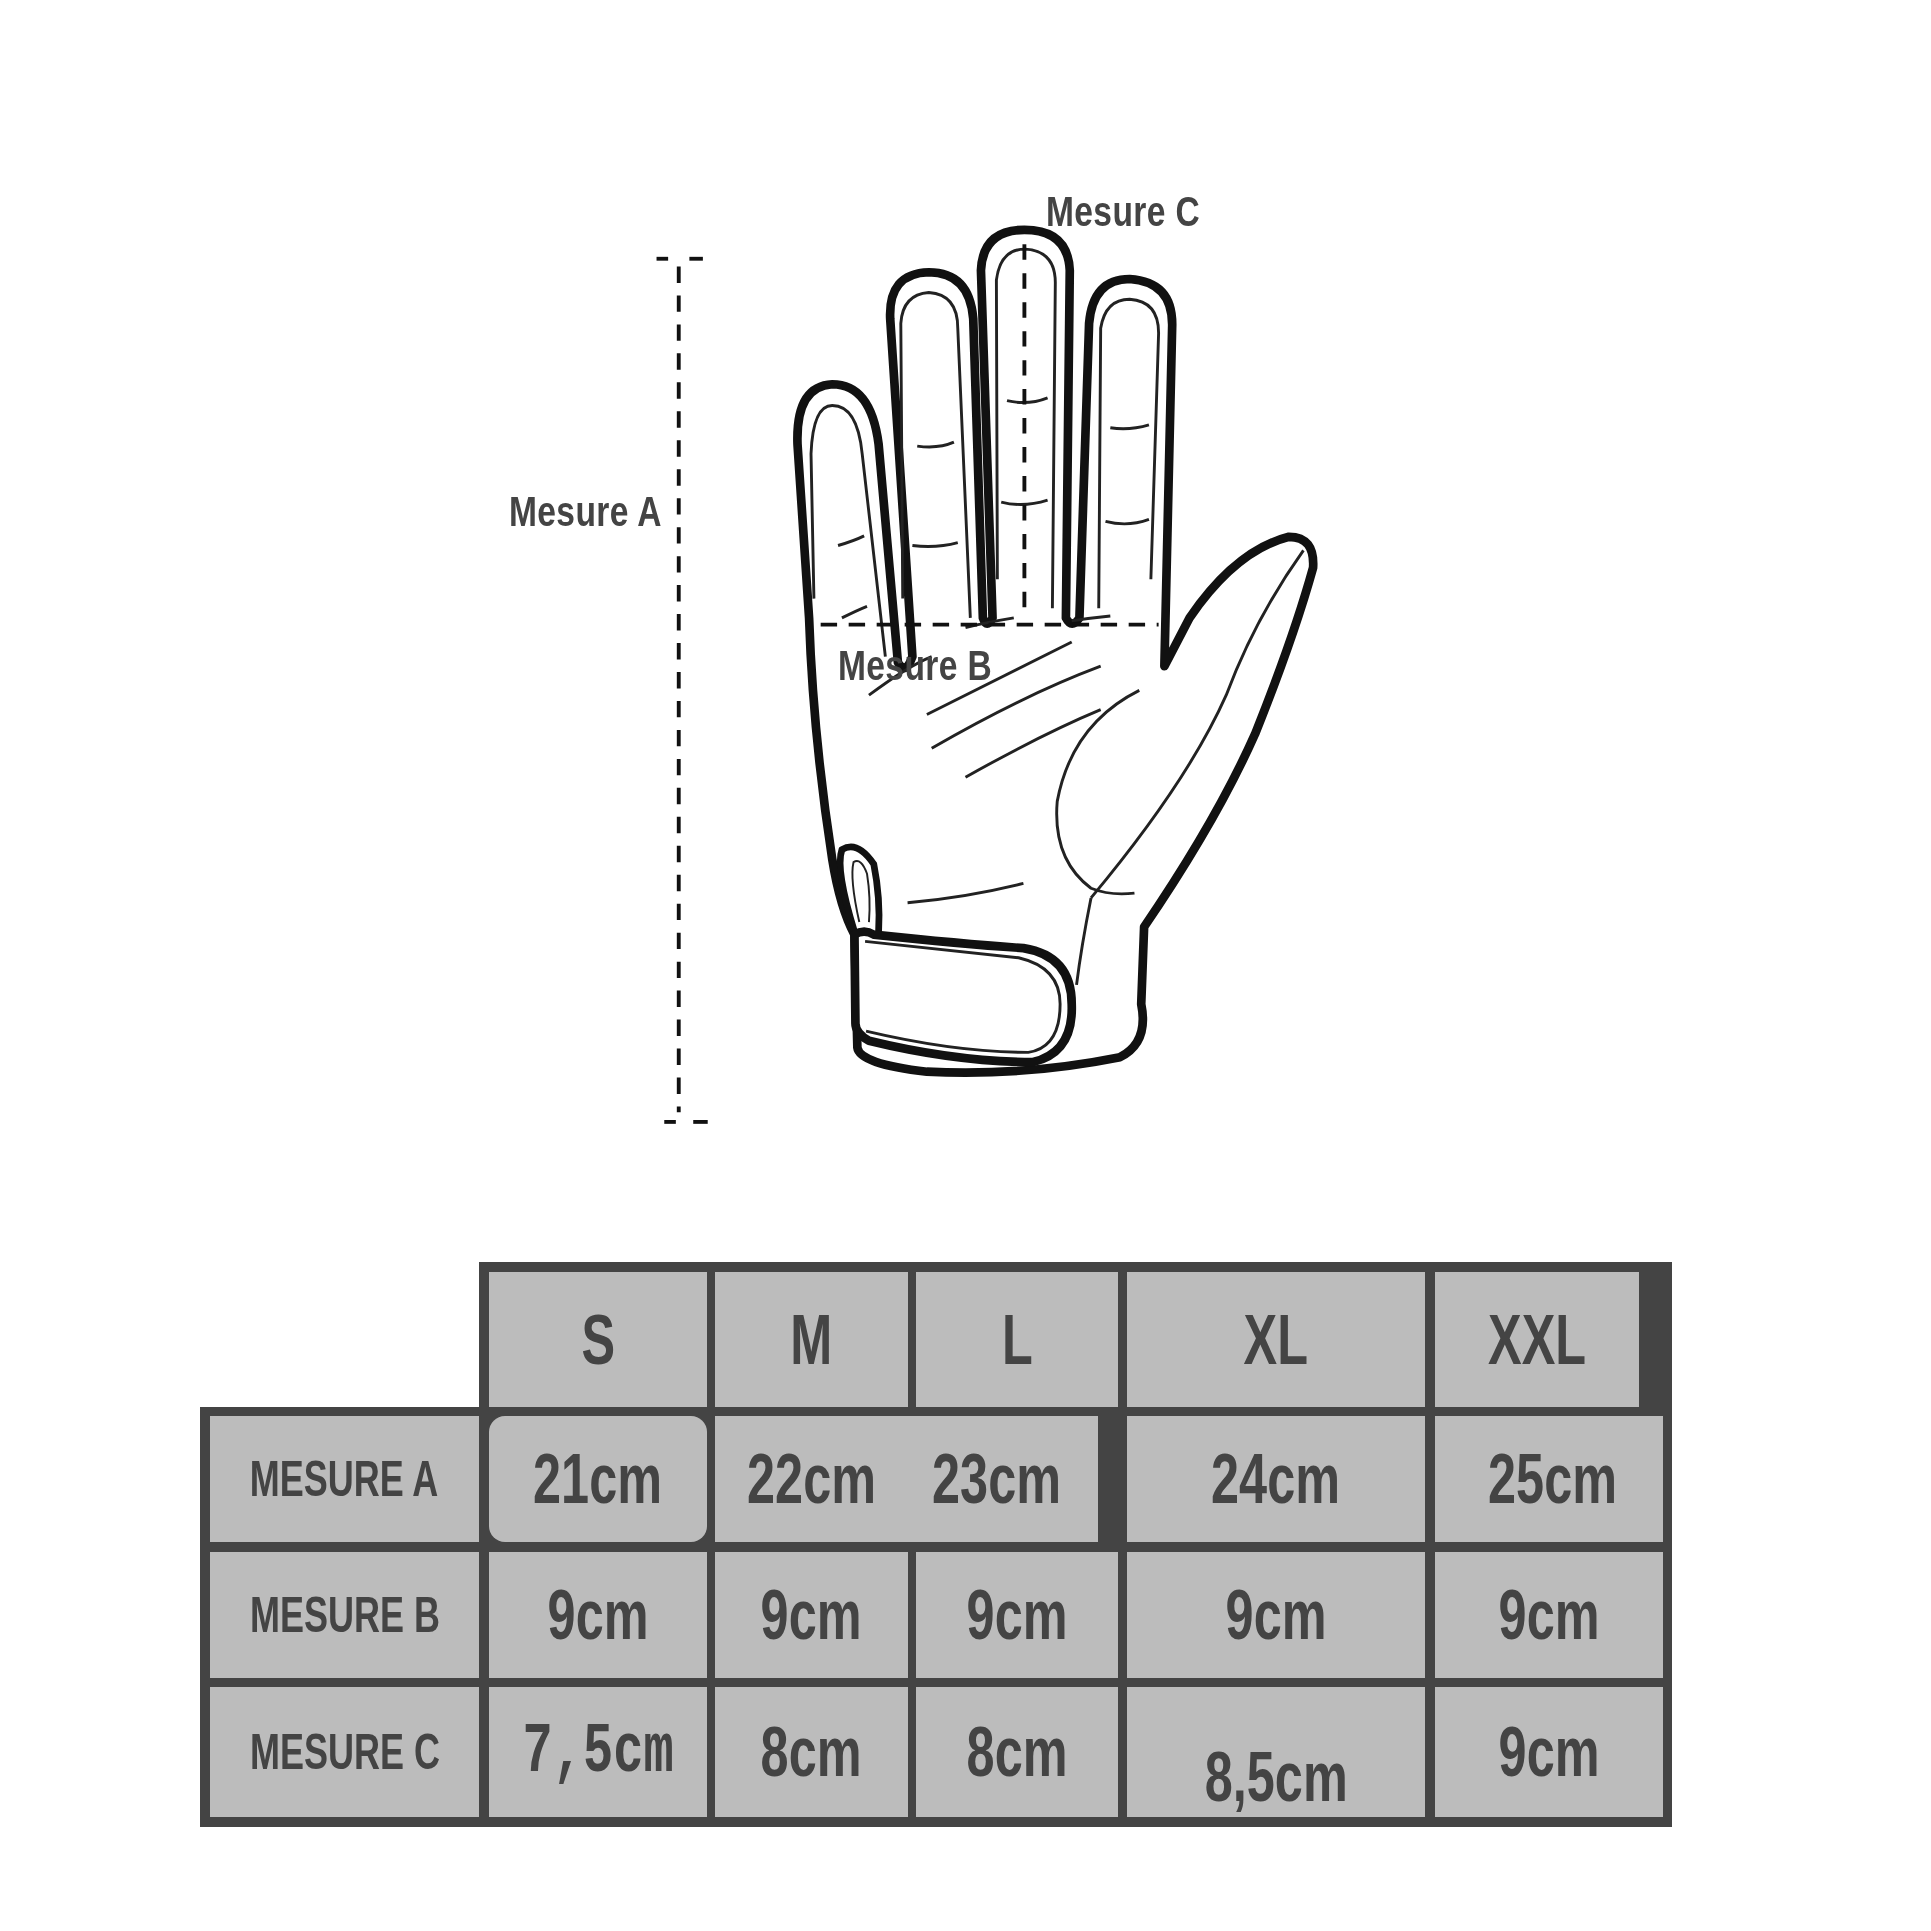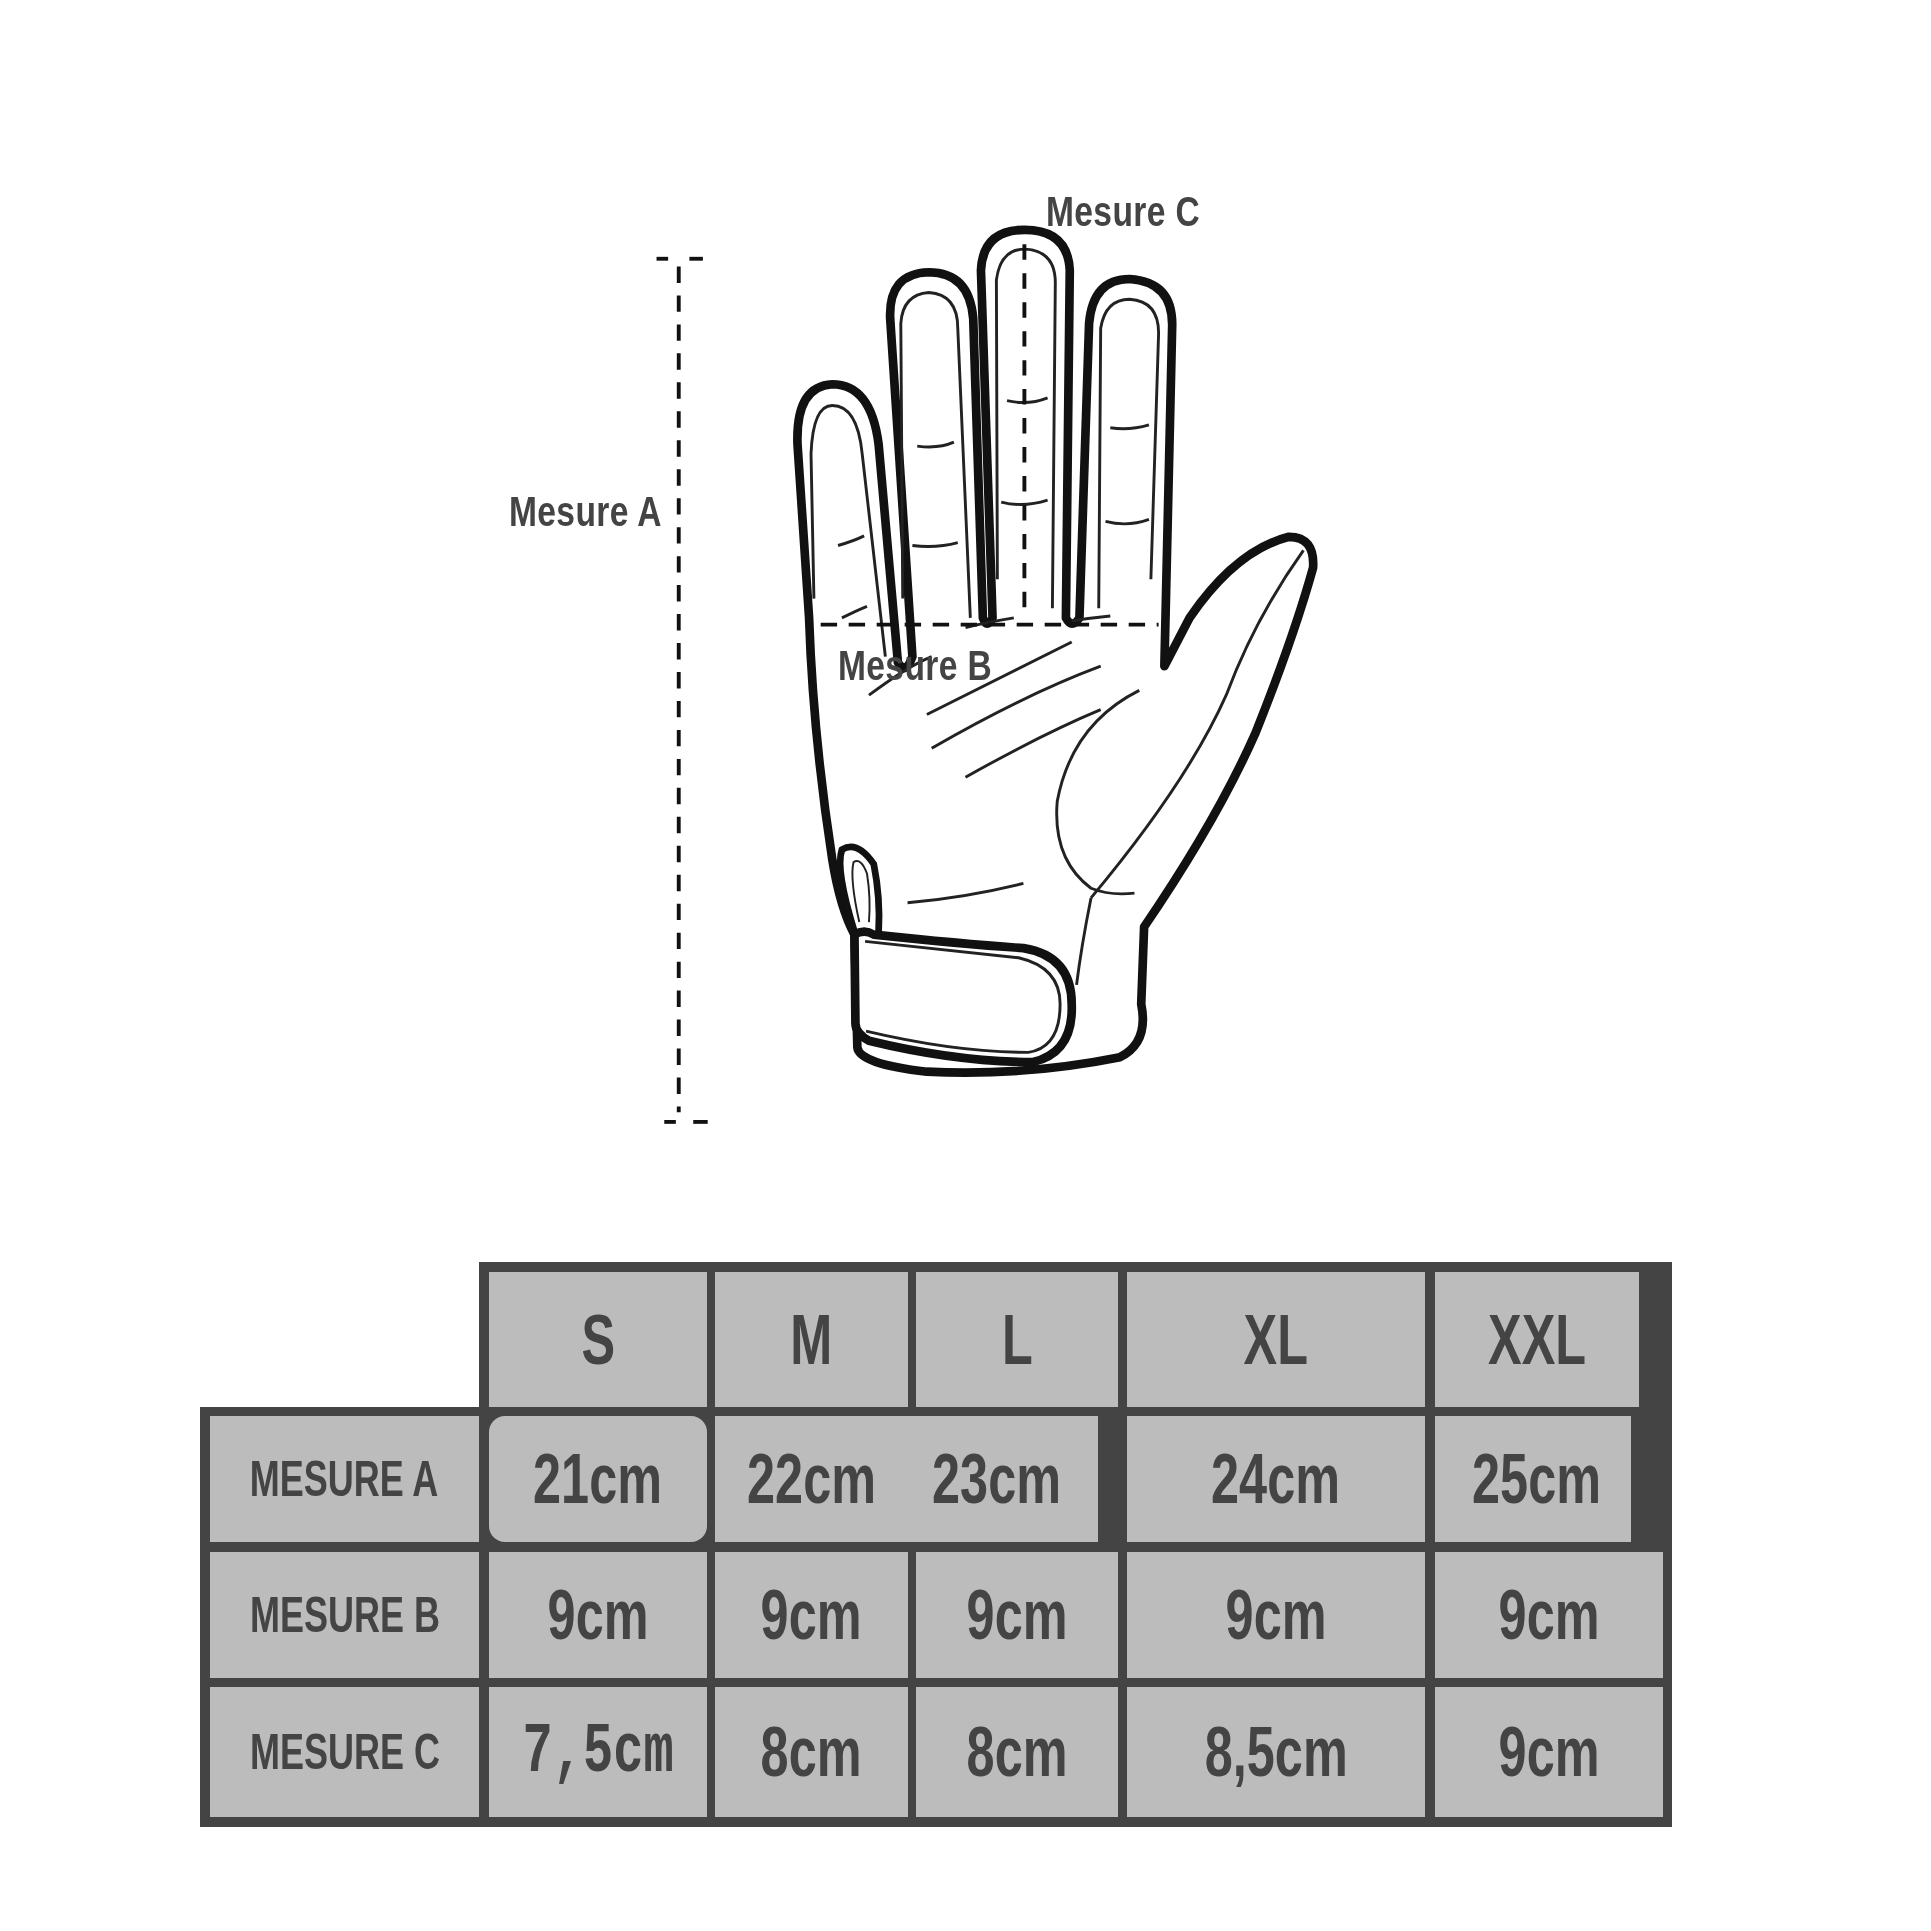--- a/index.html
+++ b/index.html
@@ -150,21 +150,21 @@
     </div>
   <div class="cell val" style="left:715px; top:1416px; width:193px; height:126px;text-align:right;">
       <span>22cm</span>
     </div>
   <div class="cell val" style="left:896px; top:1416px; width:202px; height:126px;">
       <span>23cm</span>
     </div>
   <div class="cell val" style="left:1127px; top:1416px; width:298px; height:126px;">
       <span>24cm</span>
     </div>
-  <div class="cell val" style="left:1435px; top:1416px; width:196px; height:126px;padding-left:8px;">
+  <div class="cell val" style="left:1435px; top:1416px; width:228px; height:126px;padding-left:8px;">
       <span>25cm</span>
     </div>
 
   <div class="cell rowlabel" style="left:210px; top:1552px; width:269px; height:126px;">
       <span>MESURE B</span>
     </div>
   <div class="cell val" style="left:489px; top:1552px; width:218px; height:126px;">
       <span>9cm</span>
     </div>
   <div class="cell val" style="left:715px; top:1552px; width:193px; height:126px;">
@@ -185,20 +185,20 @@
     </div>
   <div class="cell val" style="left:489px; top:1687px; width:218px; height:130px;font-family:Liberation Mono, monospace;">
       <span>7,5cm</span>
     </div>
   <div class="cell val" style="left:715px; top:1687px; width:193px; height:130px;">
       <span>8cm</span>
     </div>
   <div class="cell val" style="left:916px; top:1687px; width:202px; height:130px;">
       <span>8cm</span>
     </div>
-  <div class="cell val" style="left:1127px; top:1687px; width:298px; height:130px;">
+  <div class="cell val" style="left:1127px; top:1687px; width:298px; height:130px;align-items:flex-end;">
       <span>8,5cm</span>
     </div>
   <div class="cell val" style="left:1435px; top:1687px; width:228px; height:130px;">
       <span>9cm</span>
     </div>
 </div>
 
 
 </body></html>

